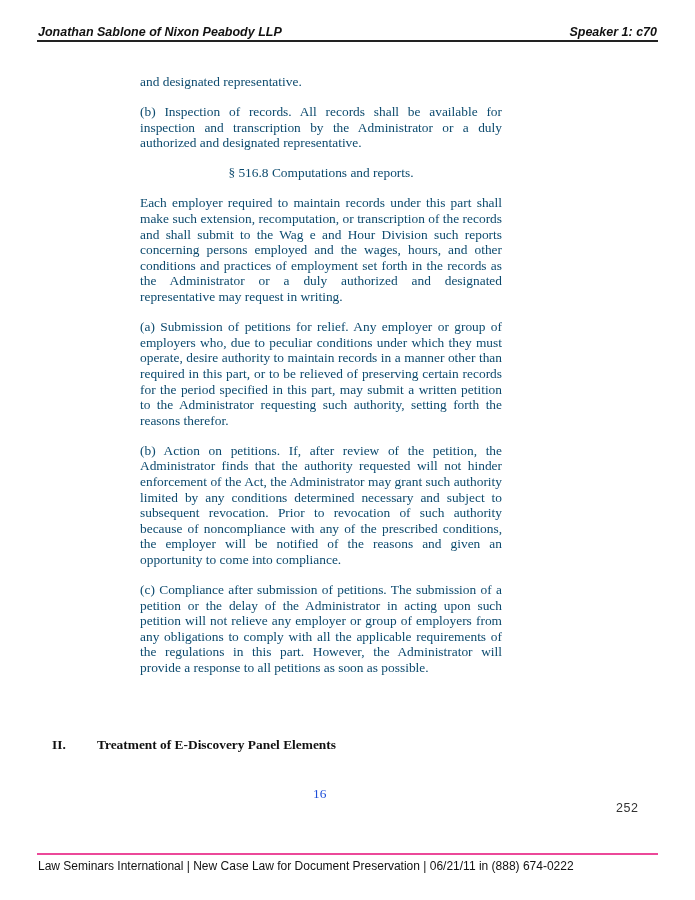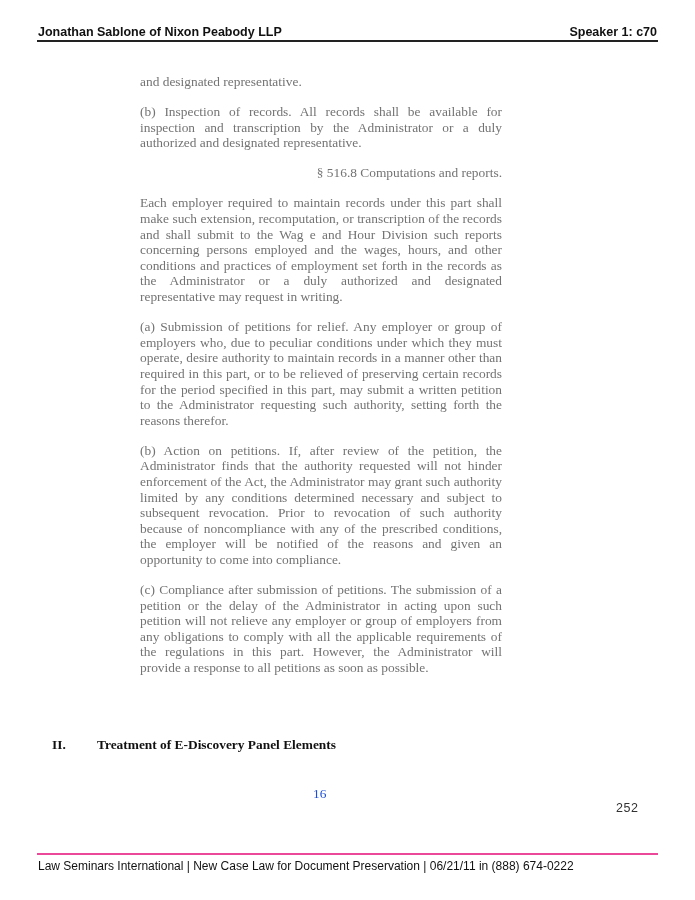--- a/index.html
+++ b/index.html
@@ -1,42 +1,42 @@
 <!DOCTYPE html>
 <html><head>
   <meta charset="utf-8">
   <style>
     html, body { margin: 0; padding: 0; background: #ffffff; }
     body { width: 695px; height: 900px; position: relative; overflow: hidden; color: #1a1a1a; }
     .header { position: absolute; left: 37px; right: 37px; top: 24px; height: 16px; border-bottom: 2px solid #222; }
-    .header .left, .header .right { position: absolute; bottom: 1px; font-family: "Liberation Sans", sans-serif; font-weight: bold; font-size: 12.5px; color: #111; }
+    .header .left, .header .right { position: absolute; bottom: 1px; font-family: "Liberation Sans", sans-serif; font-style: italic; font-weight: bold; font-size: 12.5px; color: #111; }
     .header .left { left: 1px; }
     .header .right { right: 1px; }
-    .body { position: absolute; left: 140px; width: 362px; top: 74px; font-family: "Liberation Serif", serif; font-size: 13.4px; line-height: 15.6px; color: #737373; }
+    .body { position: absolute; left: 140px; width: 362px; top: 74px; font-family: "Liberation Serif", serif; font-size: 13.4px; line-height: 15.6px; color: #0c4a6e; }
     .body p { margin: 0 0 14.5px 0; text-align: justify; }
     .section-heading { position: absolute; top: 737px; left: 52px; font-family: "Liberation Serif", serif; font-weight: bold; font-size: 13.4px; color: #111; }
     .section-heading .num { position: absolute; left: 0; text-align: center; }
     .section-heading .title { position: absolute; left: 45px; white-space: nowrap; }
     .page-num { position: absolute; top: 786px; left: 313px; font-family: "Liberation Serif", serif; font-size: 13.4px; color: #1d4ed8; }
     .bates { position: absolute; top: 801px; left: 616px; font-family: "Liberation Sans", sans-serif; font-size: 12.5px; letter-spacing: 0.5px; color: #333; }
     .footer { position: absolute; left: 37px; right: 37px; top: 853px; border-top: 2px solid #ec4899; }
     .footer .text { position: absolute; left: 1px; top: 4px; white-space: nowrap; font-family: "Liberation Sans", sans-serif; font-size: 12px; color: #111; }
   </style>
 </head>
 <body>
 
 <div class="header">
   <span class="left">Jonathan Sablone of Nixon Peabody LLP</span>
   <span class="right">Speaker 1: c70</span>
 </div>
 
 <div class="body">
   <p style="text-align:left">and designated representative.</p>
   <p>(b) Inspection of records.  All records shall be available for inspection and transcription by the Administrator or a duly authorized and designated representative.</p>
-  <p style="text-align:right">§ 516.8 Computations and reports.</p>
+  <p style="text-align:center">§ 516.8 Computations and reports.</p>
   <p>Each employer required to maintain records under this part shall make such extension, recomputation, or transcription of the records and shall submit to the Wag e and Hour Division such reports concerning persons employed and the wages, hours, and other conditions and practices of employment set forth in the records as the Administrator or a duly authorized and designated representative may request in writing.</p>
   <p>(a) Submission of petitions for relief.  Any employer or group of employers who, due to peculiar conditions under which they must operate, desire authority to maintain records in a manner other than required in this part, or to be relieved of preserving certain records for the period specified in this part, may submit a written petition to the Administrator requesting such authority, setting forth the reasons therefor.</p>
   <p>(b) Action on petitions.  If, after review of the petition, the Administrator finds that the authority requested will not hinder enforcement of the Act, the Administrator may grant such authority limited by any conditions determined necessary and subject to subsequent revocation.  Prior to revocation of such authority because of noncompliance with any of the prescribed conditions, the employer will be notified of the reasons and given an opportunity to come into compliance.</p>
   <p>(c) Compliance after submission of petitions.  The submission of a petition or the delay of the Administrator in acting upon such petition will not relieve any employer or group of employers from any obligations to comply with all the applicable requirements of the regulations in this part.  However, the Administrator will provide a response to all petitions as soon as possible.</p>
 </div>
 
 <div class="section-heading">
   <span class="num">II.</span>
   <span class="title">Treatment of E-Discovery Panel Elements</span>
 </div>

